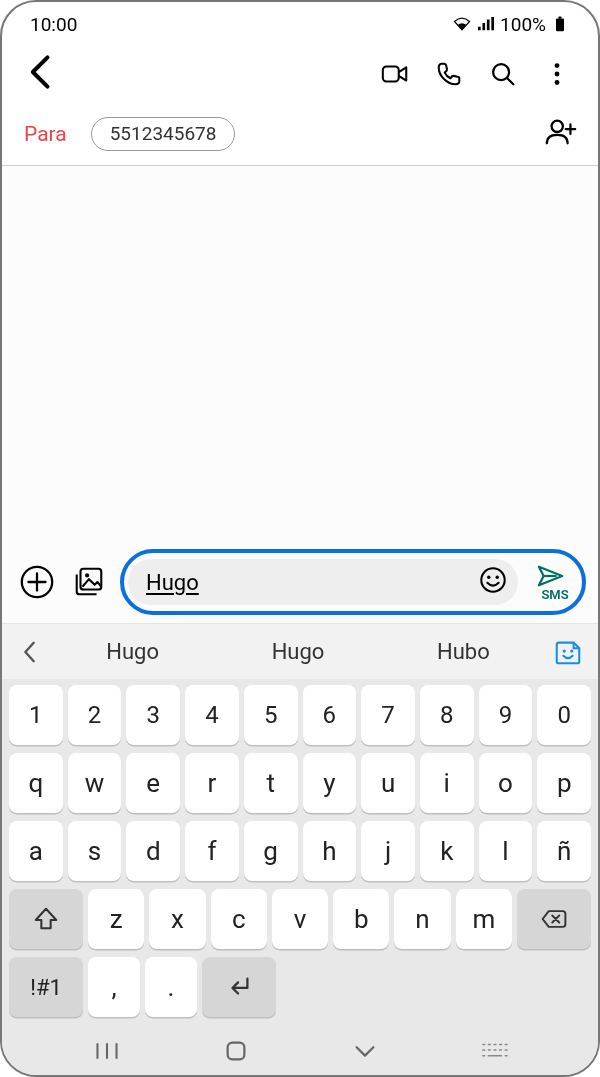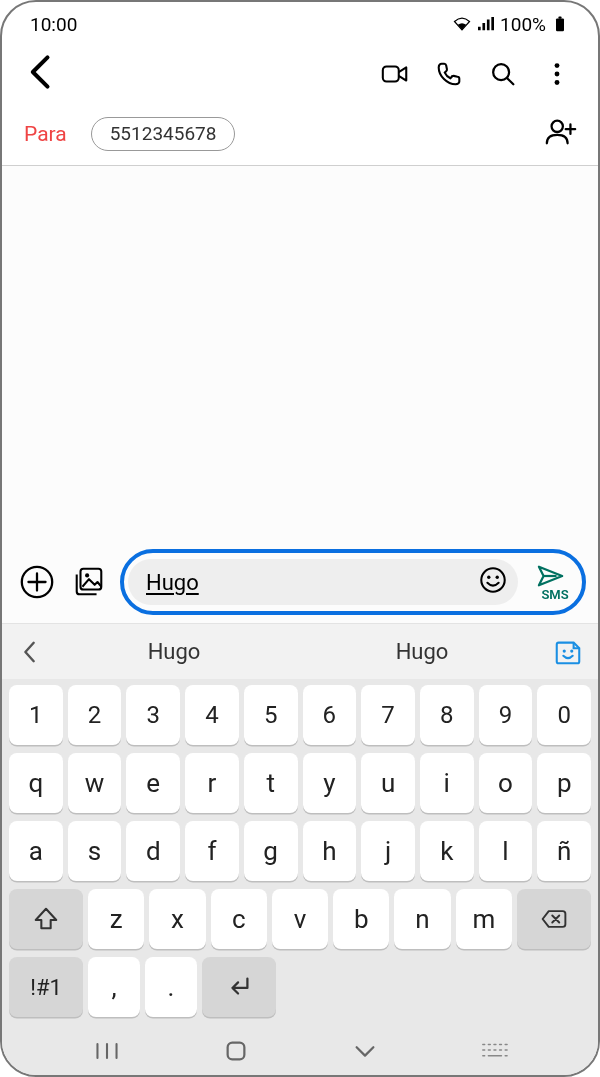--- a/index.html
+++ b/index.html
@@ -216,20 +216,21 @@
   </div>
 
   <div class="sugg-bar">
     <div class="sback">
       <svg viewBox="0 0 18 26">
           <path d="M13 3 L4 13 L13 23" fill="none" stroke="#555" stroke-width="2.6" stroke-linecap="round" stroke-linejoin="round"></path>
         </svg>
     </div>
     <div class="sitem">Hugo</div>
     <div class="sitem">Hugo</div>
+    <div class="sitem">Hubo</div>
     <div class="stk">
       <svg viewBox="0 0 32 32">
           <path d="M6 6 H22 L28 12 V26 Q28 28 26 28 H6 Q4 28 4 26 V8 Q4 6 6 6 Z" fill="none" stroke="#1a8fe3" stroke-width="2.2"></path>
           <path d="M22 6 V12 H28" fill="none" stroke="#1a8fe3" stroke-width="2.2"></path>
           <circle cx="12" cy="15" r="1.7" fill="#1a8fe3"></circle>
           <circle cx="20" cy="15" r="1.7" fill="#1a8fe3"></circle>
           <path d="M11 20 Q16 25 21 20" fill="none" stroke="#1a8fe3" stroke-width="2.2" stroke-linecap="round"></path>
         </svg>
     </div>
   </div>

